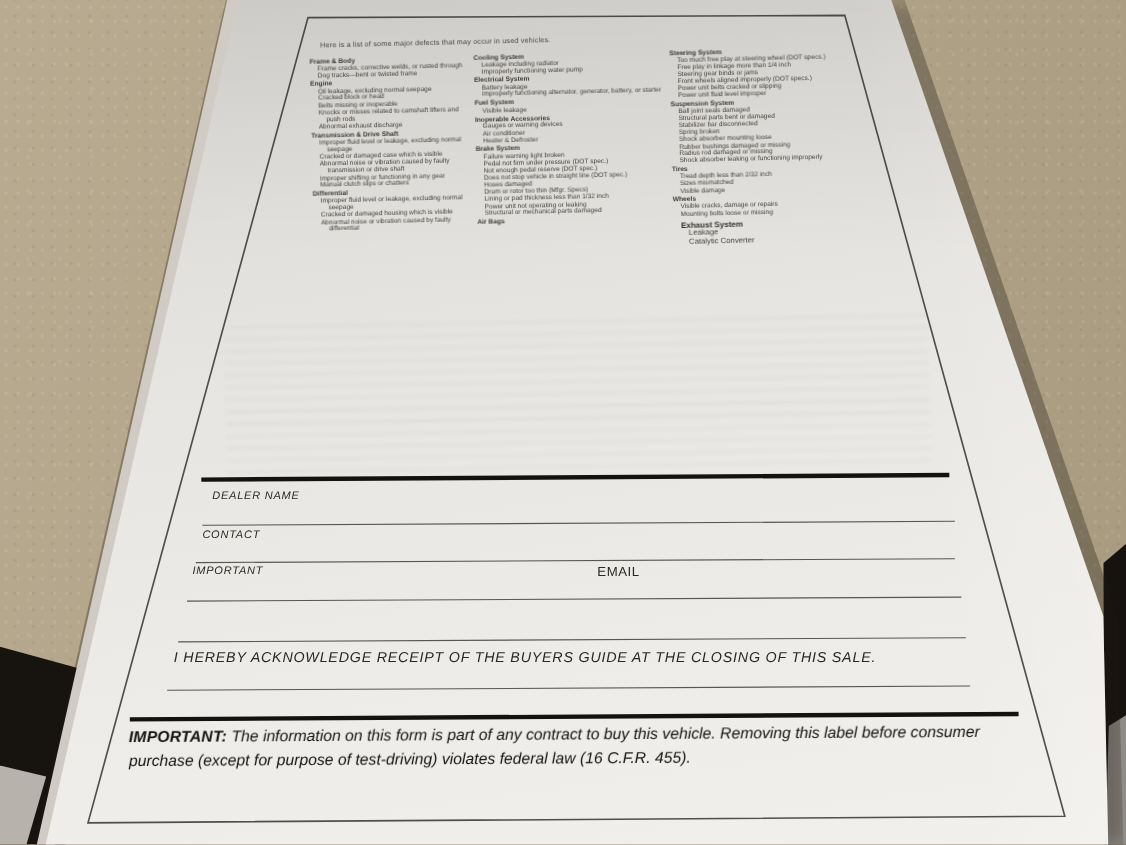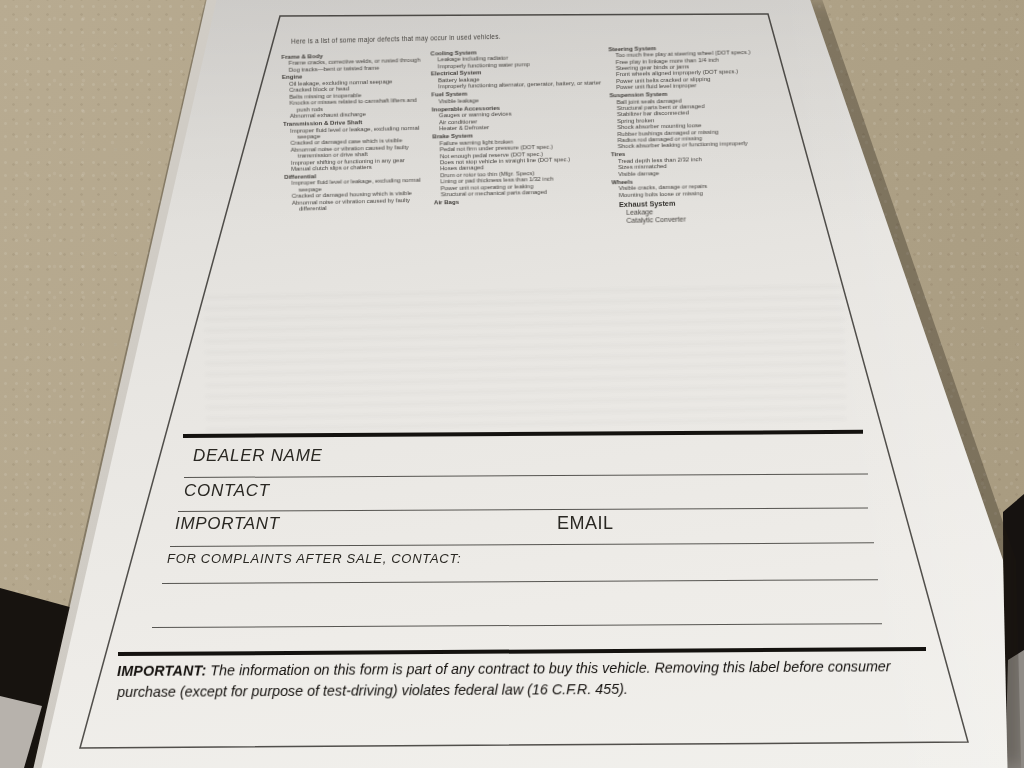--- a/index.html
+++ b/index.html
@@ -50,21 +50,21 @@
   .dcol:nth-child(2){width:178px;}
   .dcol:nth-child(3){width:165px;}
   .dhead{font-weight:700;font-size:6.1px;line-height:6.6px;margin-top:1.5px;color:#3d3a36;}
   .ditem{font-size:6px;line-height:6.4px;padding-left:14px;text-indent:-7px;}
   .dhead.em{font-size:7.3px;line-height:8.2px;margin-left:7px;margin-top:3px;color:#34322e;}
   .ditem.em{font-size:7px;line-height:8px;margin-left:7px;}
   
   .lower{position:absolute;inset:0;color:#26241f;filter:blur(.35px);}
   .hline{position:absolute;height:1.2px;background:rgba(45,43,40,.78);transform:rotate(-.3deg);transform-origin:0 0;}
   .thick{position:absolute;background:#14120f;transform:rotate(-.35deg);transform-origin:0 0;}
-  .flabel{position:absolute;font-size:17px;font-style:italic;letter-spacing:.7px;color:#2a2823;white-space:nowrap;}
+  .flabel{position:absolute;font-size:10px;font-style:italic;letter-spacing:.7px;color:#2a2823;white-space:nowrap;}
   .flabel.upright{font-style:normal;letter-spacing:.5px;}
   .important{
     position:absolute;left:117px;top:661px;width:820px;
     font-size:14.3px;font-style:italic;line-height:20.5px;color:#14110e;
     transform:rotate(-.35deg);transform-origin:0 0;filter:blur(.25px);
   }
   .important b{font-style:italic;letter-spacing:.2px;text-align:center;}
 </style>
 </head>
 <body>
@@ -170,26 +170,26 @@
   <div class="lower">
     <div class="thick" style="left:183px;top:434px;width:680px;height:3.6px;"></div>
 
     <div class="flabel" style="left:193px;top:446px;">DEALER NAME</div>
     <div class="hline" style="left:184px;top:477px;width:684px;"></div>
 
     <div class="flabel" style="left:184px;top:481px;">CONTACT</div>
     <div class="hline" style="left:178px;top:511px;width:690px;"></div>
 
     <div class="flabel" style="left:175px;top:514px;">IMPORTANT</div>
-    <div class="flabel upright" style="left:557px;top:513px;font-size:18px;">EMAIL</div>
+    <div class="flabel upright" style="left:543px;top:513px;font-size:12px;">EMAIL</div>
     <div class="hline" style="left:170px;top:546px;width:704px;"></div>
 
-    <div class="flabel" style="left:167px;top:551px;font-size:13px;">FOR COMPLAINTS AFTER SALE, CONTACT:</div>
     <div class="hline" style="left:162px;top:583px;width:716px;"></div>
 
+    <div class="flabel" style="left:158px;top:590px;font-size:13px;">I HEREBY ACKNOWLEDGE RECEIPT OF THE BUYERS GUIDE AT THE CLOSING OF THIS SALE.</div>
     <div class="hline" style="left:152px;top:627px;width:730px;"></div>
 
     <div class="thick" style="left:118px;top:652px;width:808px;height:4px;"></div>
     <div class="important">
       <b>IMPORTANT:</b><span>  The information on this form is part of any contract to buy this vehicle.  Removing this label before consumer purchase (except for purpose of test-driving) violates federal law (16 C.F.R. 455).</span>
     </div>
   </div>
 
 </div>
 

